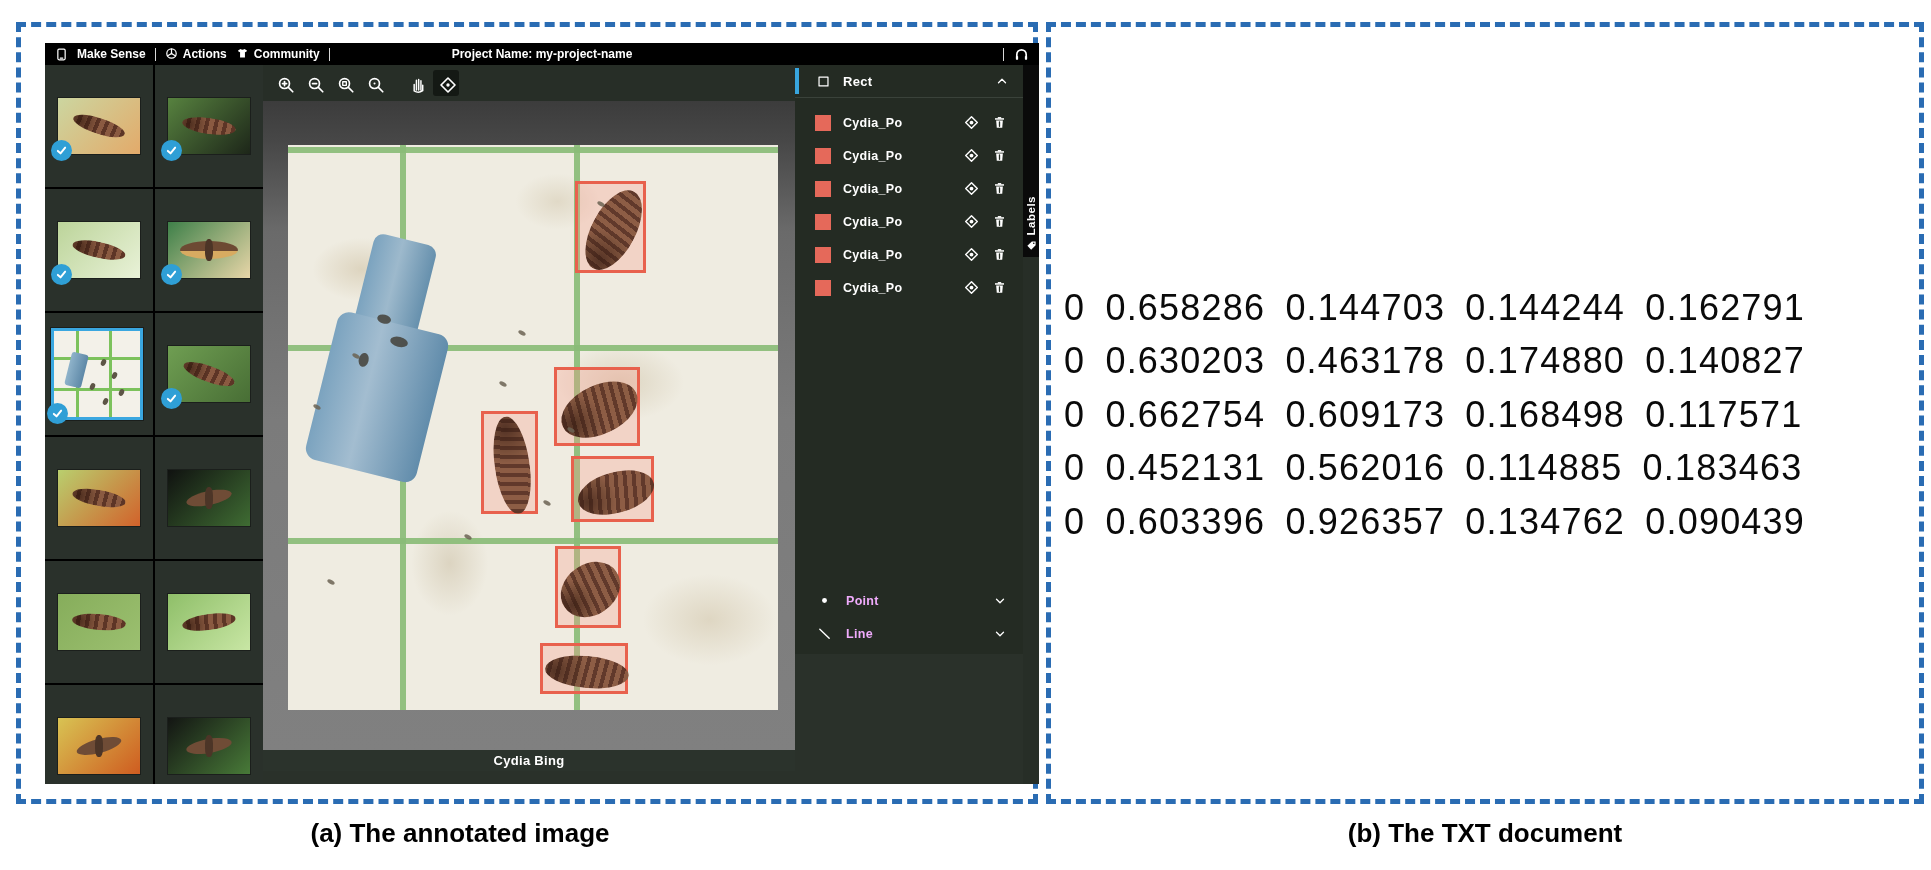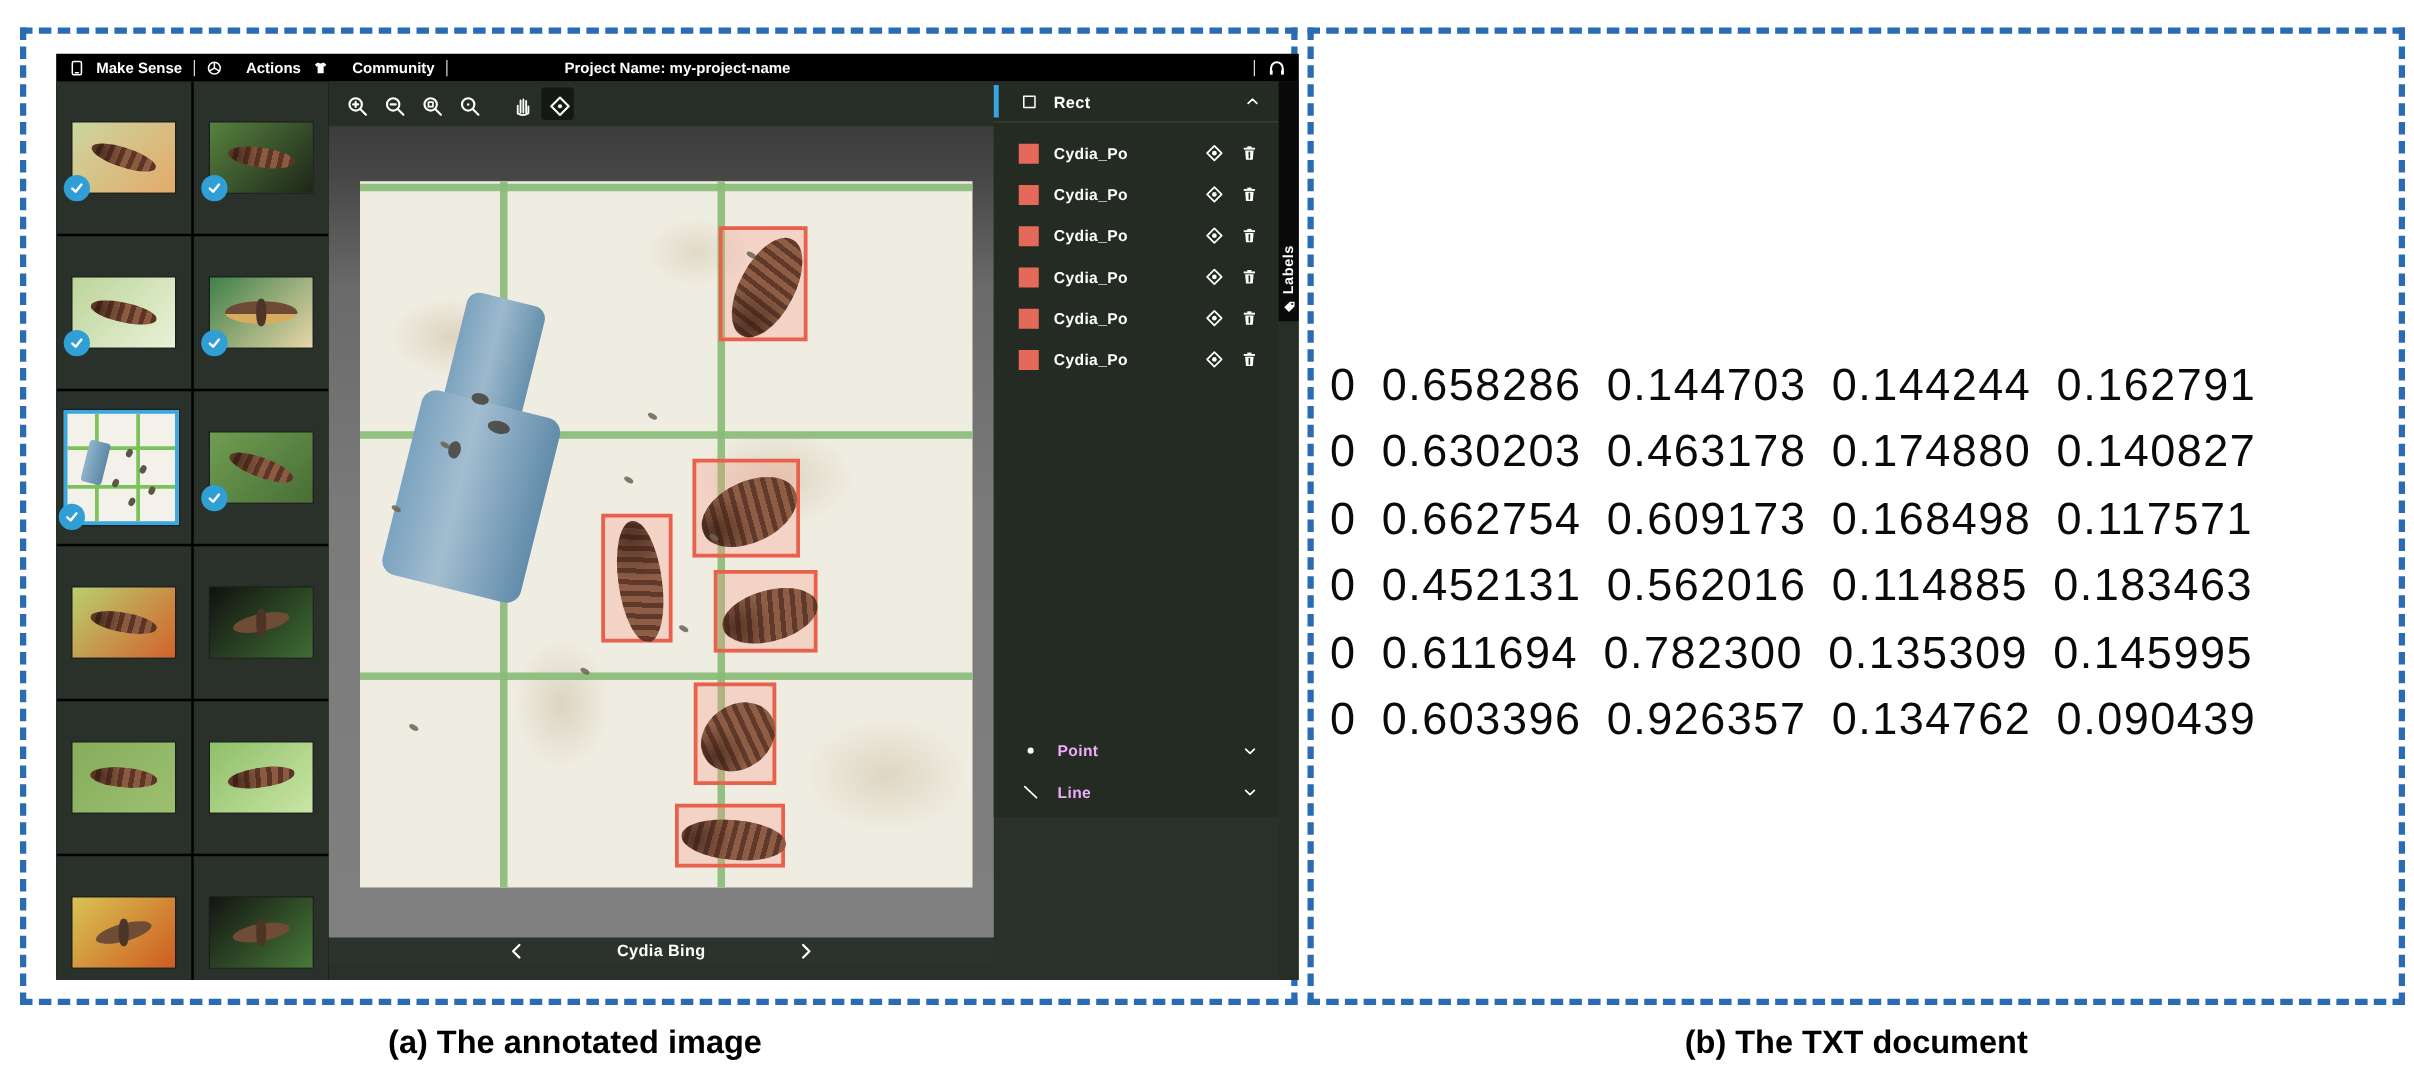--- a/index.html
+++ b/index.html
@@ -8,21 +8,21 @@
 #boxA{left:16px;top:22px;width:1022px;height:782px;}
 #boxB{left:1046px;top:22px;width:878px;height:782px;}
 .caption{position:absolute;top:818px;width:620px;text-align:center;font-size:26px;font-weight:700;color:#000;}
 #capA{left:150px;}
 #capB{left:1175px;}
 
 
 .app{position:absolute;left:40px;top:38px;width:994px;height:741px;background:#2a312a;overflow:hidden;}
 .menubar{position:absolute;left:0;top:0;right:0;height:22px;background:#000;display:flex;align-items:center;padding:0 10px;gap:9px;box-sizing:border-box;}
 .menubar .mb-txt{font-size:12px;font-weight:700;color:#fff;white-space:nowrap;}
-.mb-item{display:flex;align-items:flex-end;gap:19px;}
+.mb-item{display:flex;align-items:flex-start;gap:5px;}
 .vdiv{width:1px;height:13px;background:rgba(255,255,255,.85);}
 .mb-center{position:absolute;left:0;right:0;text-align:center;font-size:12px;font-weight:700;color:#fff;pointer-events:none;}
 .mb-right{margin-left:auto;display:flex;align-items:center;gap:10px;}
 .ic{display:inline-block;width:15px;height:15px;line-height:0;}
 .ic svg{width:100%;height:100%;}
 .ic.s13{width:13px;height:13px;}
 .ic.s11{width:11px;height:11px;}
 
 
 .thumbs{position:absolute;left:0;top:22px;width:218px;height:719px;background:#000;display:grid;grid-template-columns:108px 108px;grid-auto-rows:122px;gap:2px;overflow:hidden;}
@@ -63,21 +63,21 @@
 .gl.v{width:6px;top:0;bottom:0;}
 .gl.h{height:6px;left:0;right:0;}
 .disp{position:absolute;left:42px;top:96px;width:135px;height:235px;transform:rotate(14deg);}
 .disp .neck{position:absolute;left:16px;top:0;width:64px;height:92px;border-radius:10px 10px 6px 6px;background:linear-gradient(90deg,#7ba3bf,#9db9cc 45%,#6690ad);}
 .disp .dbody{position:absolute;left:0;top:84px;width:114px;height:152px;border-radius:12px;background:linear-gradient(90deg,#7ba3bf,#a3bdd0 40%,#618cab);}
 .disp .dmark{position:absolute;background:#3f3a30;border-radius:50%;opacity:.8;}
 .bbox{position:absolute;box-sizing:border-box;border:3px solid #e8614d;background:rgba(247,152,135,.30);}
 .plarva{position:absolute;border-radius:50%;opacity:.97;
  background:radial-gradient(circle at 12% 55%,rgba(42,18,10,.6),transparent 40%),repeating-linear-gradient(100deg,#8a5a41 0 5px,#5d3526 5px 9px);}
 .speck{position:absolute;width:8px;height:4px;background:#6b6352;border-radius:50%;transform:rotate(30deg);opacity:.85;}
-.bottombar{display:flex;align-items:center;justify-content:center;gap:72px;height:21px;background:#2b332c;}
+.bottombar{display:flex;align-items:center;justify-content:center;gap:72px;height:21px;background:#2b332c;flex-direction:column;}
 .navbtn{width:16px;height:16px;line-height:0;}
 .navbtn svg{width:16px;height:16px;}
 .nav-label{font-size:13px;font-weight:700;color:#fff;letter-spacing:.3px;}
 
 
 .sidebar{position:absolute;left:750px;top:22px;width:228px;height:589px;background:#242b23;box-sizing:border-box;}
 .sb-header{position:relative;height:32px;display:flex;align-items:center;padding:0 14px 0 22px;border-bottom:1px solid #3a423a;}
 .accent{position:absolute;left:0;top:3px;width:4px;height:26px;background:#38a5de;}
 .sb-title{font-size:13px;font-weight:700;color:#fff;margin-left:13px;letter-spacing:.3px;}
 .sb-chev{margin-left:auto;width:14px;height:14px;line-height:0;}
@@ -491,20 +491,19 @@
 
     </div>
   </div>
 
   <div class="dashed" id="boxB"></div>
   <div class="txtblock" id="txtBlock">
       <div class="txt-line">0 0.658286 0.144703 0.144244 0.162791</div>
       <div class="txt-line">0 0.630203 0.463178 0.174880 0.140827</div>
       <div class="txt-line">0 0.662754 0.609173 0.168498 0.117571</div>
       <div class="txt-line">0 0.452131 0.562016 0.114885 0.183463</div>
-      <div class="txt-line">0 0.611694 0.782300 0.135309 0.145995</div>
       <div class="txt-line">0 0.603396 0.926357 0.134762 0.090439</div>
     </div>
 
   <div class="caption" id="capB">(b) The TXT document</div>
   <div class="caption" id="capA">(a) The annotated image</div>
 
 </div>
 
 </body></html>

